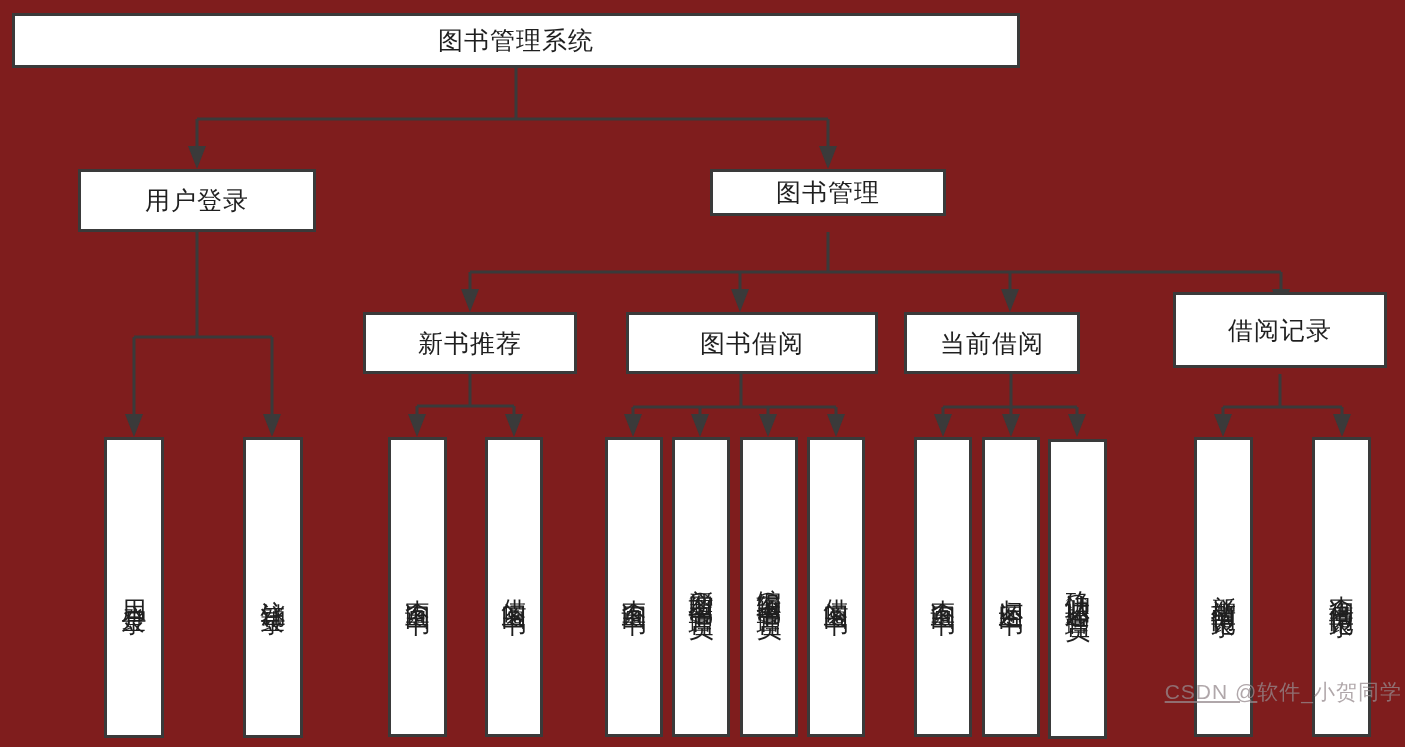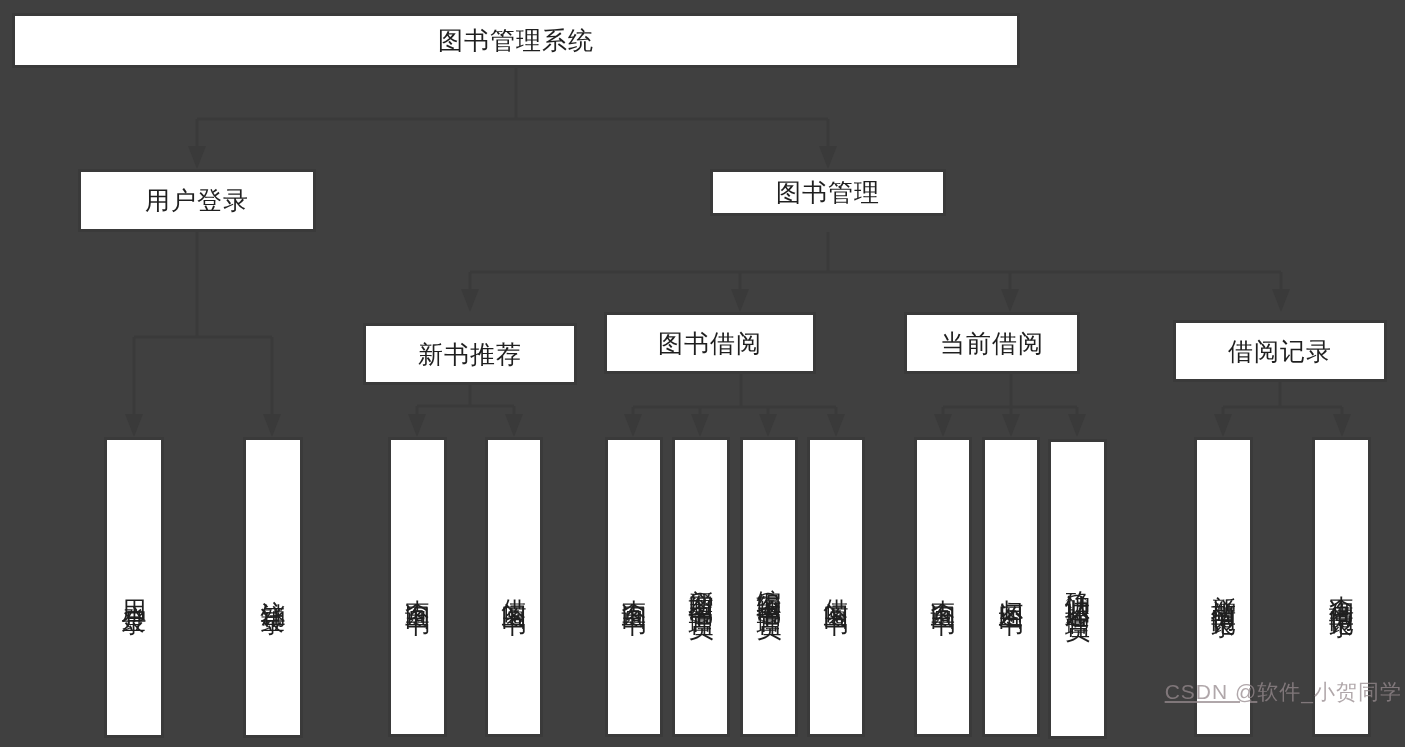--- a/index.html
+++ b/index.html
@@ -1,19 +1,19 @@
 <!DOCTYPE html>
 <html><head>
 <meta charset="utf-8">
 <style>
   html,body{margin:0;padding:0;background:#ffffff;}
   #stage{
     position:relative;
     width:1405px;height:747px;
-    background:#404040;
+    background:#7f1d1d;
     font-family:"Liberation Sans","DejaVu Sans",sans-serif;
     overflow:hidden;
   }
   #connectors{position:absolute;left:0;top:0;z-index:1;}
   .box{
     position:absolute;
     box-sizing:border-box;
     border:3px solid #3a3a3a;
     background:#ffffff;
     color:#1f1f1f;
@@ -86,30 +86,30 @@
     <span>图书管理系统</span>
   </div>
 
   <div class="box" style="left:78px;top:169px;width:238px;height:63px">
     <span>用户登录</span>
   </div>
   <div class="box" style="left:710px;top:169px;width:236px;height:47px">
     <span>图书管理</span>
   </div>
 
-  <div class="box" style="left:363px;top:323px;width:214px;height:62px">
+  <div class="box" style="left:363px;top:312px;width:214px;height:62px">
     <span>新书推荐</span>
   </div>
-  <div class="box" style="left:604px;top:312px;width:212px;height:62px">
+  <div class="box" style="left:626px;top:312px;width:252px;height:62px">
     <span>图书借阅</span>
   </div>
   <div class="box" style="left:904px;top:312px;width:176px;height:62px">
     <span>当前借阅</span>
   </div>
-  <div class="box" style="left:1173px;top:320px;width:214px;height:62px">
+  <div class="box" style="left:1173px;top:292px;width:214px;height:76px">
     <span>借阅记录</span>
   </div>
 
   <div class="box v" style="left:104px;top:437px;width:60px;height:301px">
     <span>用户登录</span>
   </div>
   <div class="box v" style="left:243px;top:437px;width:60px;height:301px">
     <span>注销登录</span>
   </div>
 

